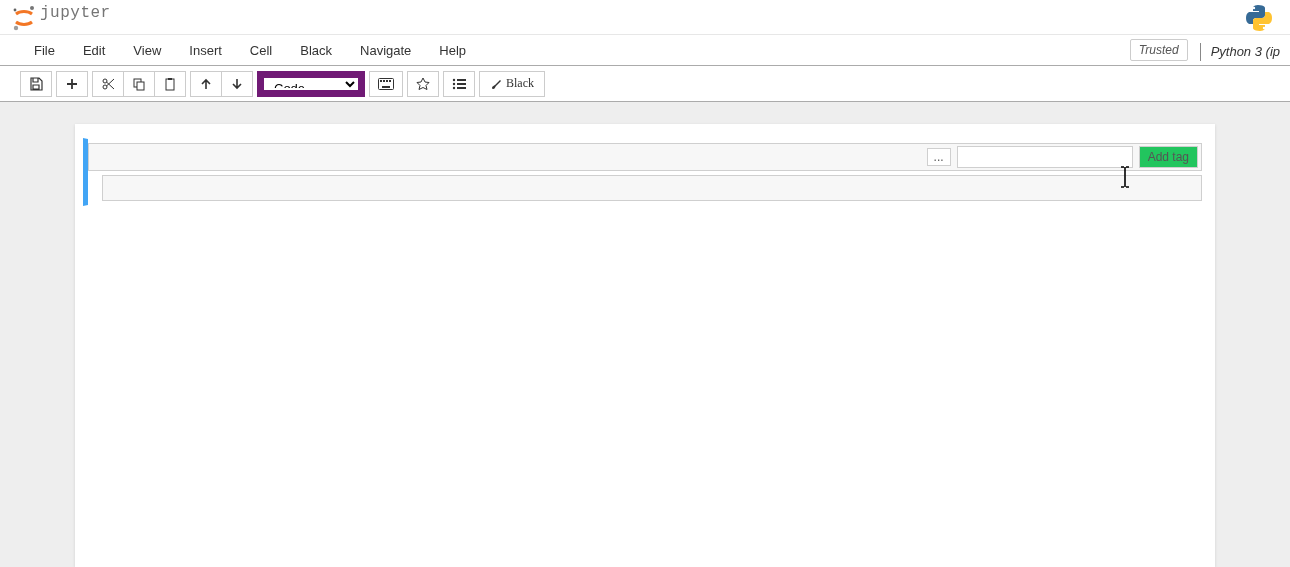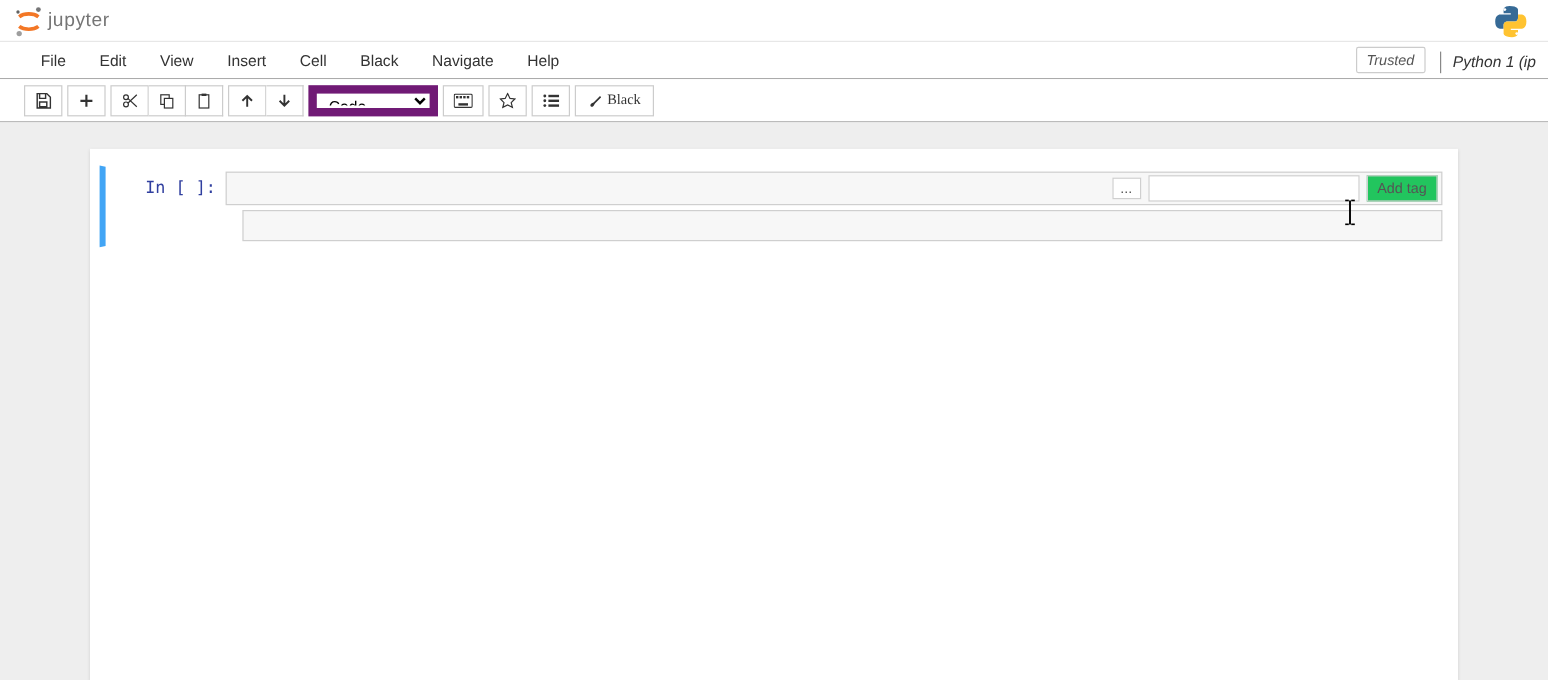--- a/index.html
+++ b/index.html
@@ -13,23 +13,24 @@
   overflow: hidden;
 }
 .header {
   display: flex;
   align-items: center;
   padding: 4px 10px 2px 10px;
   height: 34px;
 }
 .logo-area {
   display: flex;
-  align-items: center;
+  align-items: flex-start;
   gap: 2px;
   margin-right: 8px;
+  font-family: Liberation Mono, monospace;
 }
 .title-area {
   display: flex;
   align-items: baseline;
   gap: 6px;
 }
 .nb-name {
   font-size: 18px;
   color: #000;
 }
@@ -248,21 +249,21 @@
     <div class="menu-item">Edit</div>
     <div class="menu-item">View</div>
     <div class="menu-item">Insert</div>
     <div class="menu-item">Cell</div>
     <div class="menu-item">Black</div>
     <div class="menu-item">Navigate</div>
     <div class="menu-item">Help</div>
   </div>
   <div class="kernel-indicator">
     <span class="trusted">Trusted</span>
-    <span class="kernel-name">Python 1 (ip</span>
+    <span class="kernel-name">Python 3 (ip</span>
   </div>
 </div>
 
 <div class="toolbar">
   <div class="btn-group">
     <button class="tb-btn">
       <svg class="icon-svg" width="14" height="14" viewBox="0 0 14 14">
           <path d="M2 1h8l3 3v9H2z M4 1v4h5V1 M4 8h6v4H4z" fill="none" stroke="#333" stroke-width="1.2"></path>
         </svg>
     </button>
@@ -347,21 +348,20 @@
           <path d="M2 10c0-2 2-2 3-3l5-5 1 1-5 5c-1 1-1 3-3 3-1 0-1-1-1-1z" fill="#333"></path>
         </svg>
       <span>Black</span>
     </button>
   </div>
 </div>
 
 <div class="notebook-bg">
   <div class="notebook-container">
     <div class="cell">
-      <div class="prompt-col">In [ ]:</div>
       <div class="cell-body">
         <div class="tag-row">
           <div class="tag-spacer"></div>
           <button class="tag-dots">...</button>
           <input class="tag-input" type="text" value="" style="">
           <button class="add-tag-btn">Add tag</button>
         </div>
         <div class="code-input"></div>
       </div>
     </div>

